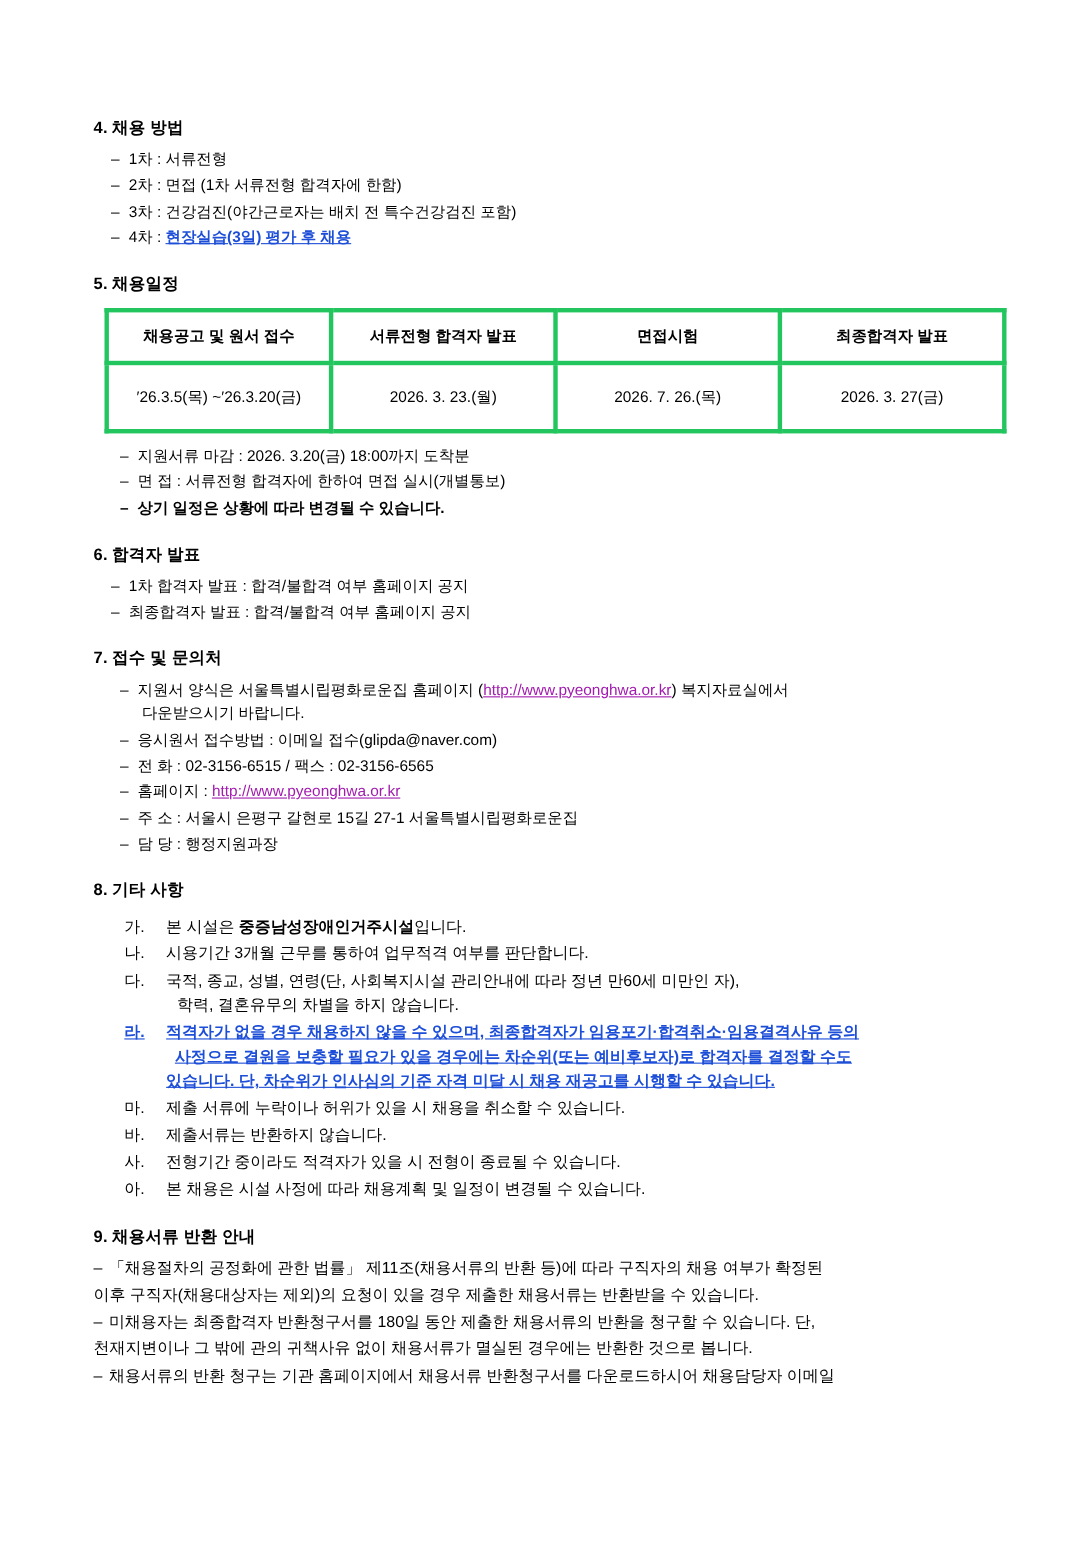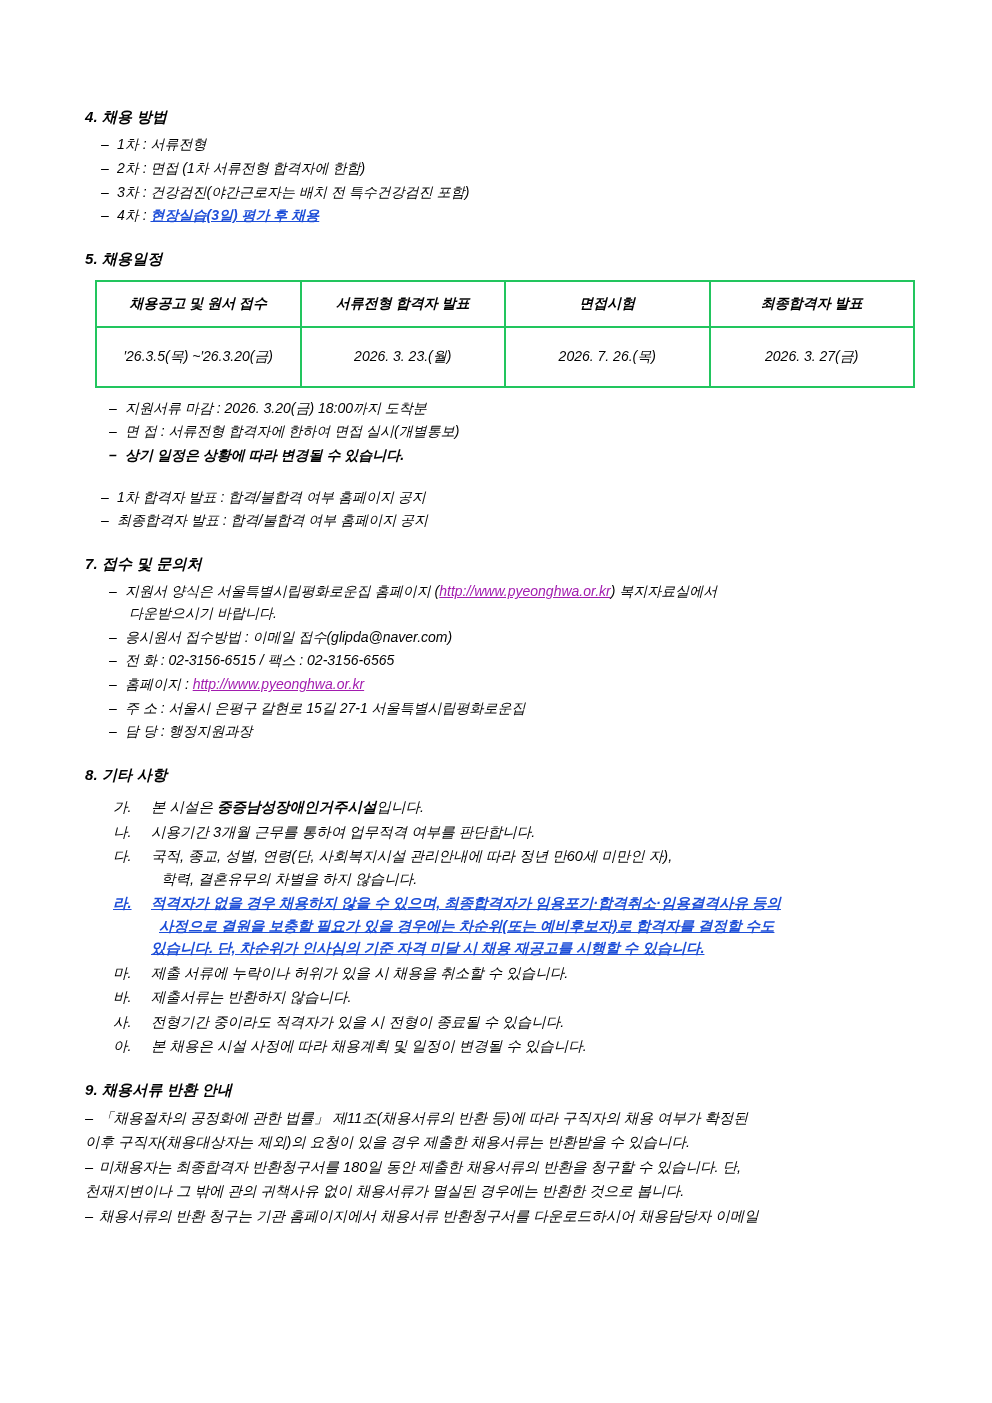--- a/index.html
+++ b/index.html
@@ -14,21 +14,20 @@
     color: #000000;
     font-size: 14.5px;
     line-height: 1.55;
   }
   .page {
     position: relative;
     width: 992px;
     height: 1403px;
     padding: 105px 80px 0 85px;
     box-sizing: border-box;
-    font-style: italic;
   }
   .sec-title {
     font-weight: bold;
     font-size: 15px;
     margin: 0 0 6px 0;
     letter-spacing: 0.2px;
   }
   .sec-title .num { margin-right: 4px; }
   .block { margin-bottom: 20px; }
   .dash-list { margin: 0; padding: 0; list-style: none; }
@@ -53,21 +52,21 @@
   }
   .bold { font-weight: bold; }
 
   table.schedule {
     border-collapse: collapse;
     width: 820px;
     margin: 10px 0 10px 10px;
     table-layout: fixed;
   }
   table.schedule th, table.schedule td {
-    border: 2px solid #22c55e;
+    border: 4px solid #22c55e;
     text-align: center;
     font-size: 14px;
     padding: 11px 4px;
   }
   table.schedule th { font-weight: bold; }
   table.schedule td { padding: 18px 4px; }
   a.link {
     color: #a21caf;
     text-decoration: underline;
   }
@@ -136,20 +135,23 @@
       </tbody>
     </table>
     <ul class="dash-list indent-2">
       <li>지원서류 마감 : 2026. 3.20(금) 18:00까지 도착분</li>
       <li>면     접 : 서류전형 합격자에 한하여 면접 실시(개별통보)</li>
       <li class="bold">상기 일정은 상황에 따라 변경될 수 있습니다.</li>
     </ul>
   </div>
 
   <div class="block">
+    <div class="sec-title">
+      <span class="num">6.</span><span>합격자 발표</span>
+    </div>
     <ul class="dash-list indent-1">
       <li>1차 합격자 발표 : 합격/불합격 여부 홈페이지 공지</li>
       <li>최종합격자 발표 : 합격/불합격 여부 홈페이지 공지</li>
     </ul>
   </div>
 
   <div class="block">
     <div class="sec-title">
       <span class="num">7.</span><span>접수 및 문의처</span>
     </div>

